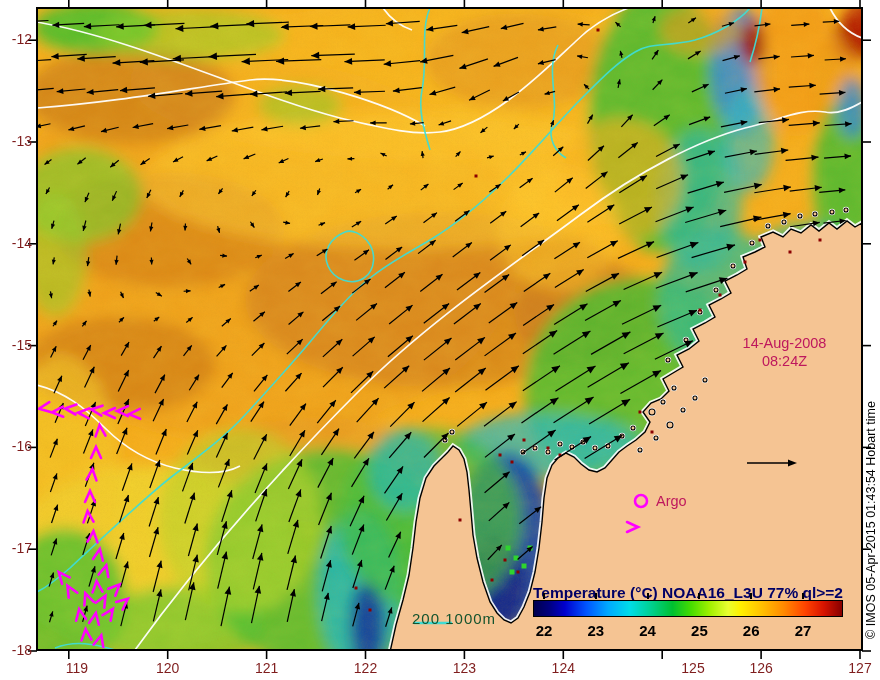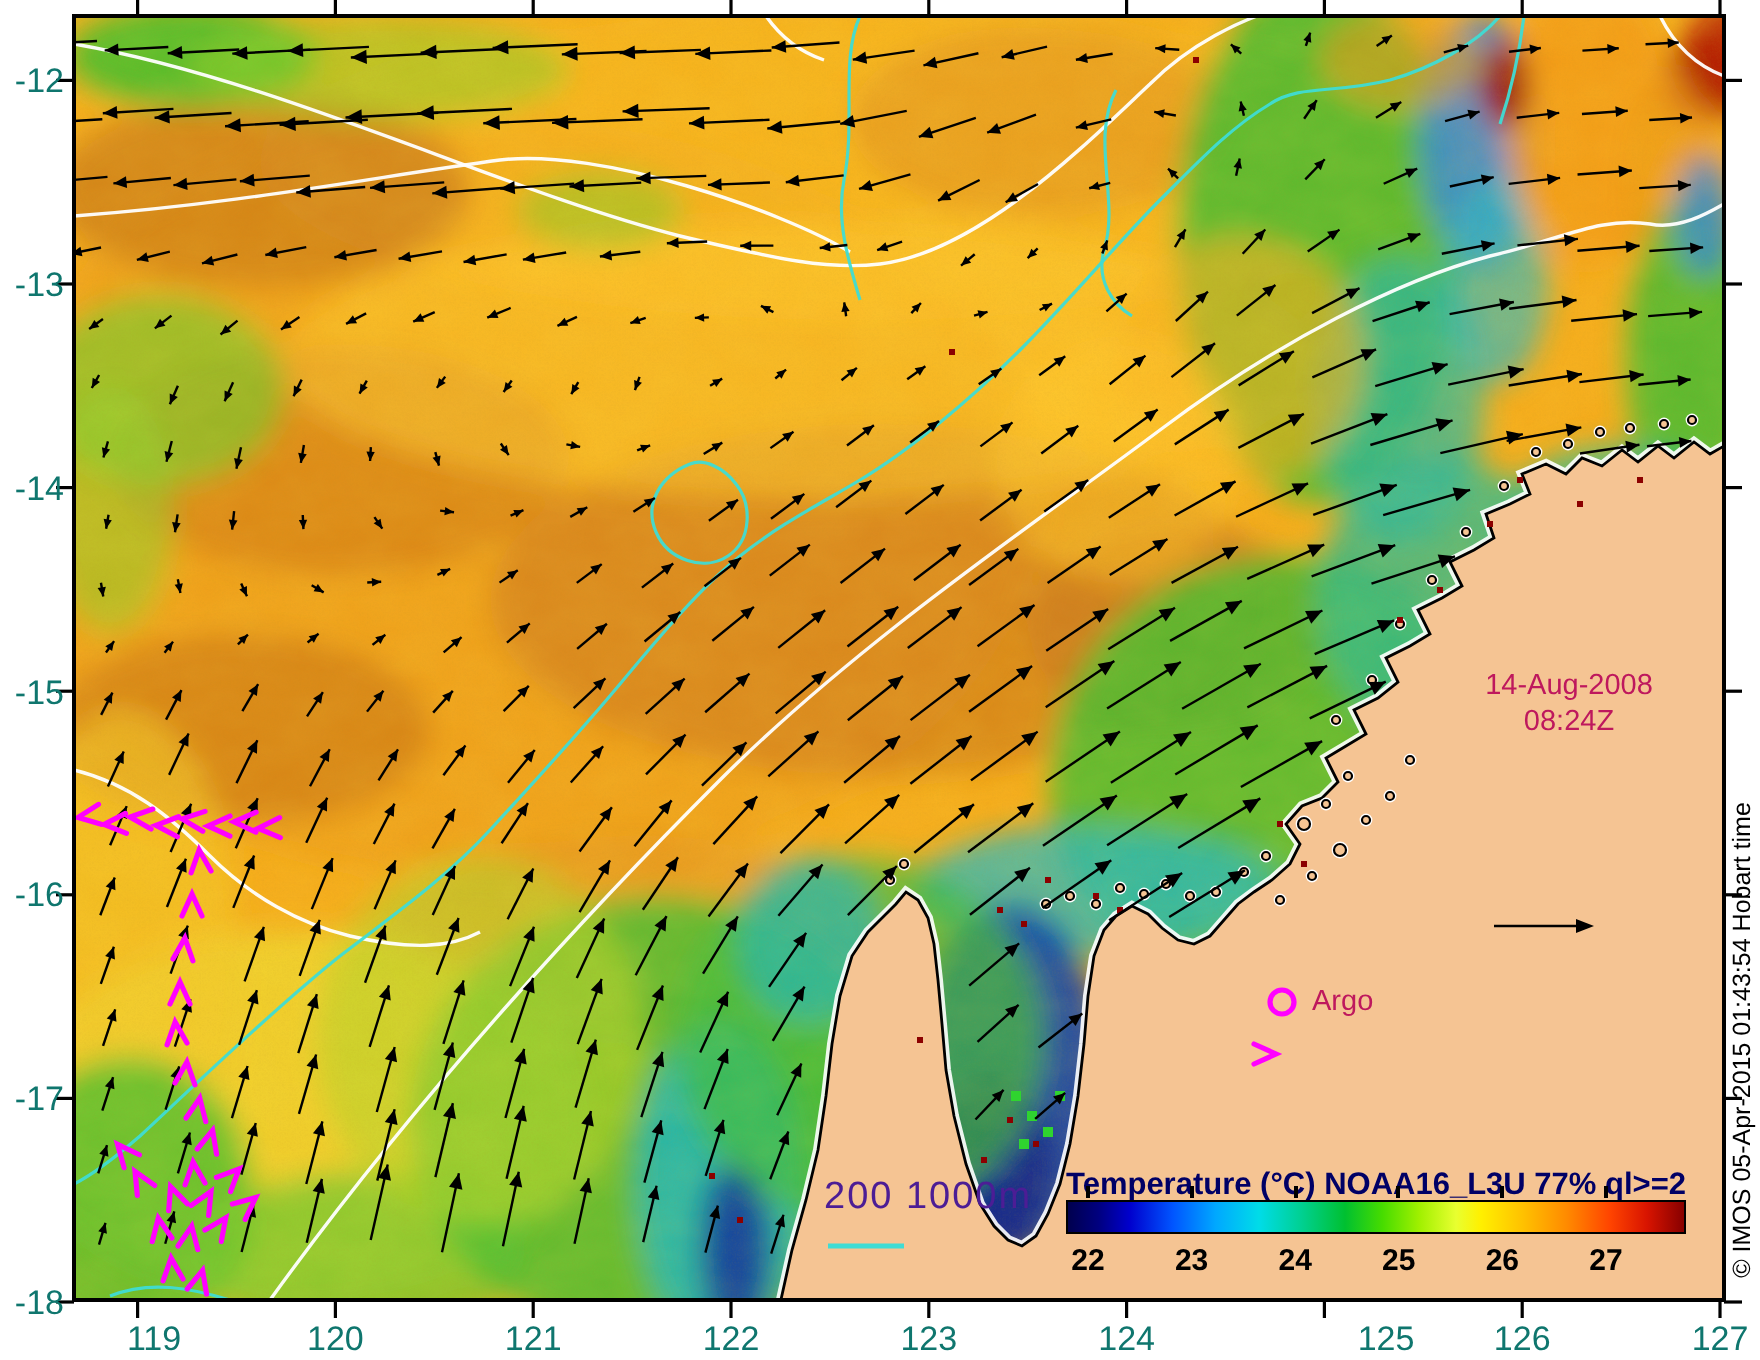--- a/index.html
+++ b/index.html
@@ -1,33 +1,33 @@
 <!DOCTYPE html>
 <html><head>
 <meta charset="utf-8">
 <style>
   html,body{margin:0;padding:0;background:#ffffff;}
   .fig{position:relative;width:880px;height:680px;background:#ffffff;overflow:hidden;
        font-family:"Liberation Sans",sans-serif;}
   .fig svg{position:absolute;left:0;top:0;}
-  .lbl{position:absolute;color:#0f766e;font-size:17px;line-height:1.1;white-space:nowrap;}
+  .lbl{position:absolute;color:#7f1d1d;font-size:14px;line-height:1.1;white-space:nowrap;}
   .xlab{width:44px;text-align:center;}
   .ylab{width:32px;text-align:right;}
   .ann{position:absolute;color:#be185d;font-size:14.5px;line-height:18px;white-space:nowrap;}
   .ann.center{text-align:center;}
   .cb-wrap{position:absolute;left:533px;top:600px;width:310px;height:17px;
            border:1.5px solid #000;box-sizing:border-box;}
   .cb-title{position:absolute;left:483px;top:584px;width:410px;text-align:center;
             font-size:15.5px;font-weight:bold;color:#000066;}
   .cb-tick{position:absolute;width:2px;height:6px;background:#000;top:-8px;}
   .cb-num{position:absolute;top:21px;width:40px;margin-left:-20px;text-align:center;
           font-size:15px;font-weight:bold;color:#000;}
   .credit{position:absolute;left:871px;top:520px;transform:translate(-50%,-50%) rotate(-90deg);
           font-size:12.5px;color:#000;white-space:nowrap;}
-  .depth-lbl{position:absolute;left:412px;top:588px;font-size:19px;color:#4c1d95;letter-spacing:1px;}
+  .depth-lbl{position:absolute;left:412px;top:610px;font-size:15px;color:#14532d;letter-spacing:1px;}
 </style>
 </head>
 <body>
 
 <div class="fig">
   <svg id="map-svg" width="880" height="680" xmlns="http://www.w3.org/2000/svg">
     <defs>
       <clipPath id="mapclip">
           <rect x="37" y="8" width="825" height="642"></rect>
         </clipPath>

